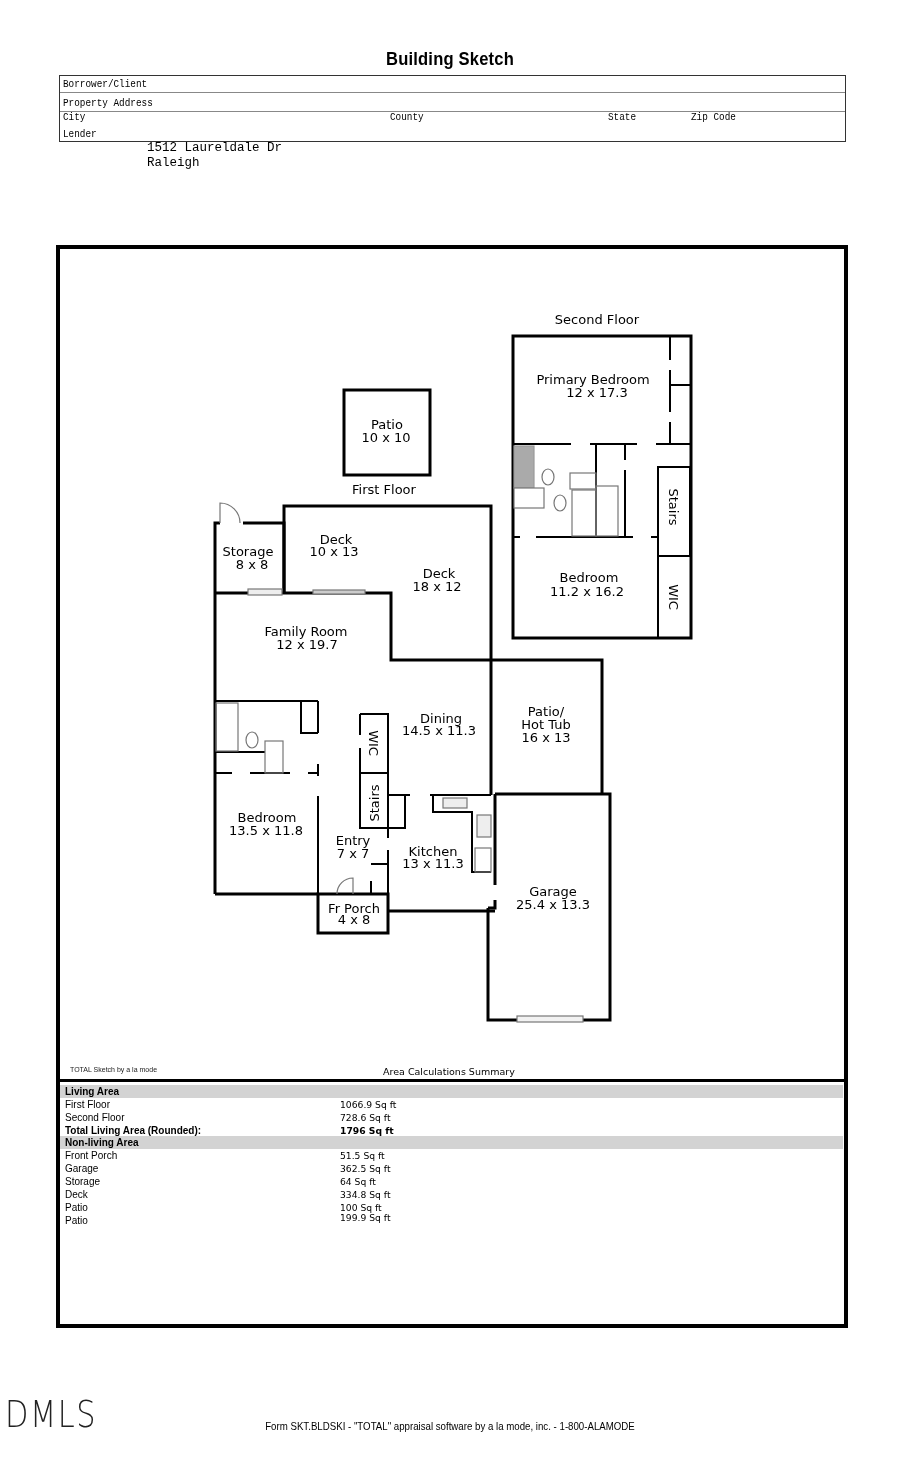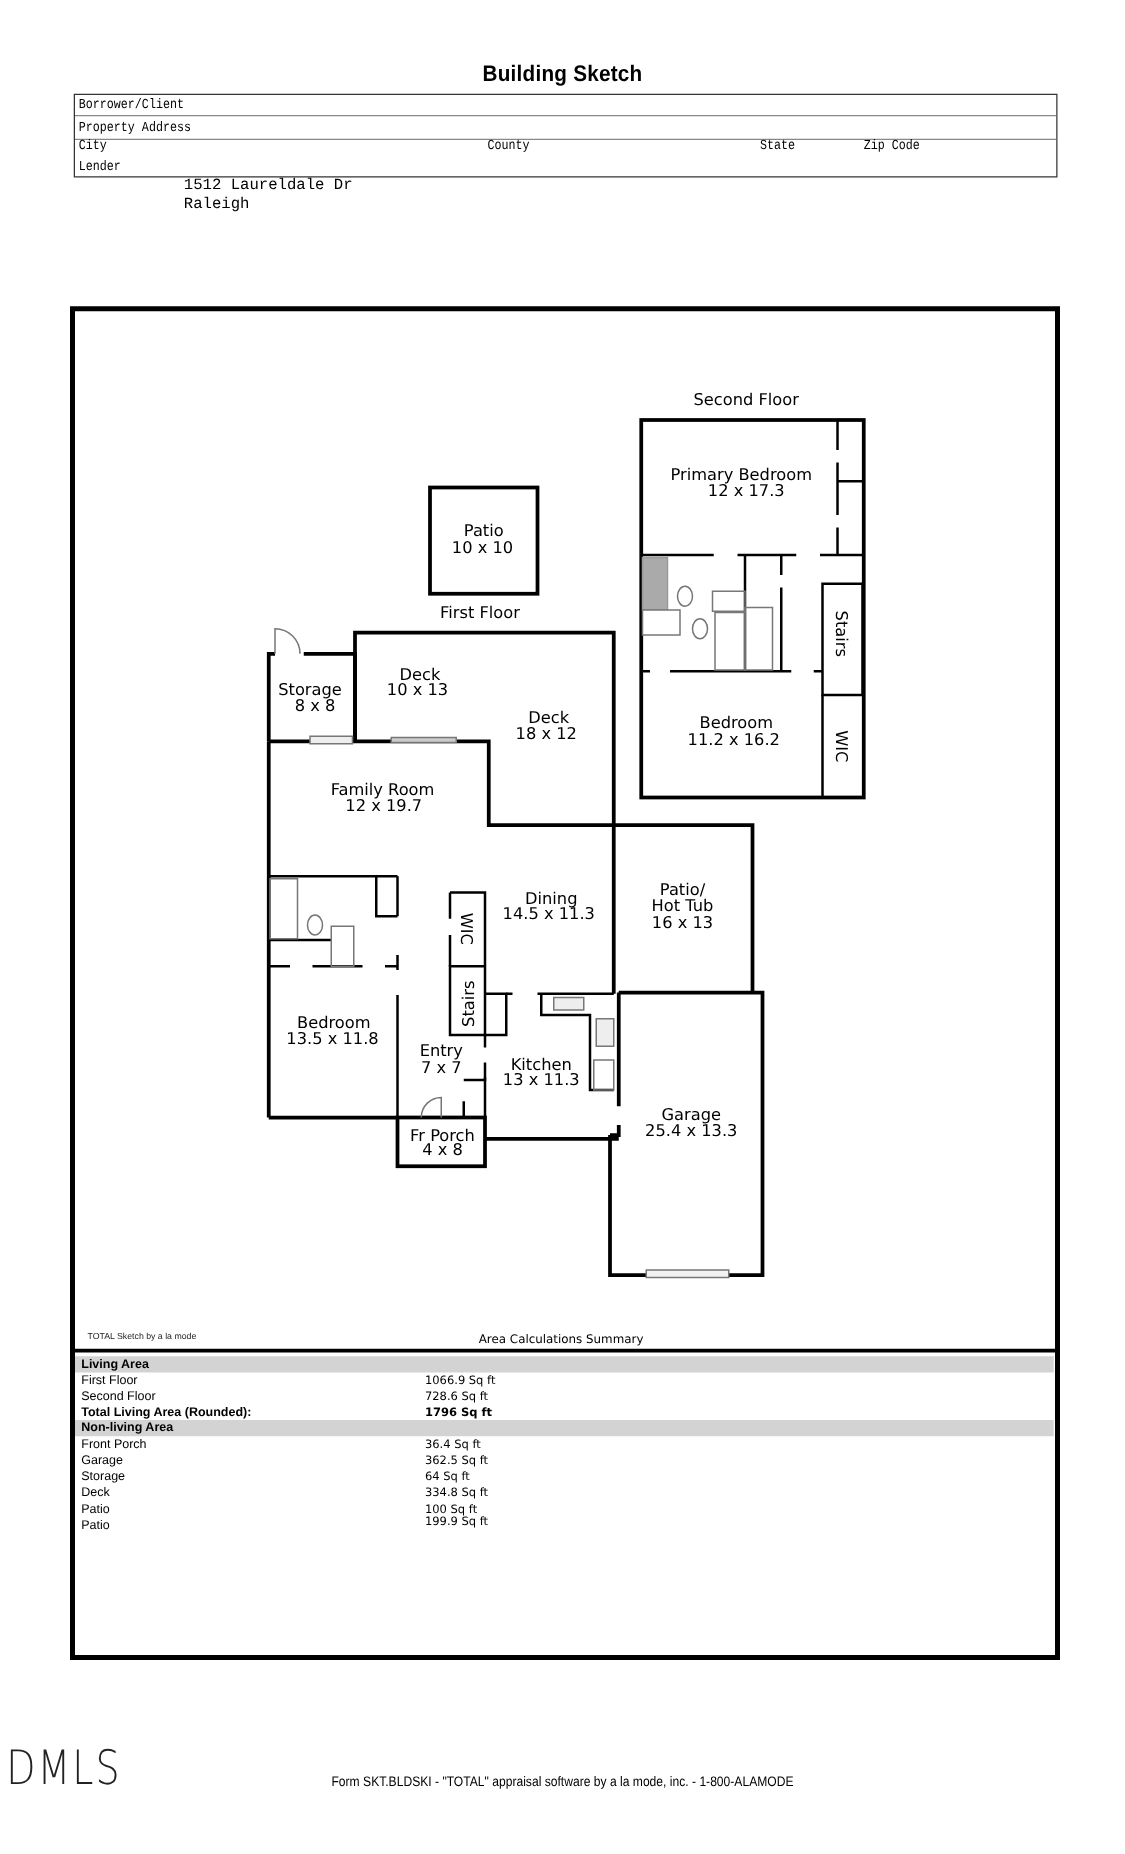--- a/index.html
+++ b/index.html
@@ -190,21 +190,21 @@
 <div class="srow" style="top:1099px">First Floor</div>
 <div class="sval" style="top:1099px">1066.9 Sq ft</div>
 <div class="srow" style="top:1112px">Second Floor</div>
 <div class="sval" style="top:1112px">728.6 Sq ft</div>
 <div class="srow bold" style="top:1125px">Total Living Area (Rounded):</div>
 <div class="sval bold" style="top:1125px;width:110px">1796 Sq ft</div>
 
 <div class="band" style="top:1136px"></div>
 <div class="srow bold" style="top:1137px">Non-living Area</div>
 <div class="srow" style="top:1150px">Front Porch</div>
-<div class="sval" style="top:1150px">36.4 Sq ft</div>
+<div class="sval" style="top:1150px">51.5 Sq ft</div>
 <div class="srow" style="top:1163px">Garage</div>
 <div class="sval" style="top:1163px">362.5 Sq ft</div>
 <div class="srow" style="top:1176px">Storage</div>
 <div class="sval" style="top:1176px;width:107px">64 Sq ft</div>
 <div class="srow" style="top:1189px">Deck</div>
 <div class="sval" style="top:1189px">334.8 Sq ft</div>
 <div class="srow" style="top:1202px">Patio</div>
 <div class="sval" style="top:1202px;width:107px">100 Sq ft</div>
 <div class="srow" style="top:1215px">Patio</div>
 <div class="sval" style="top:1212px">199.9 Sq ft</div>

